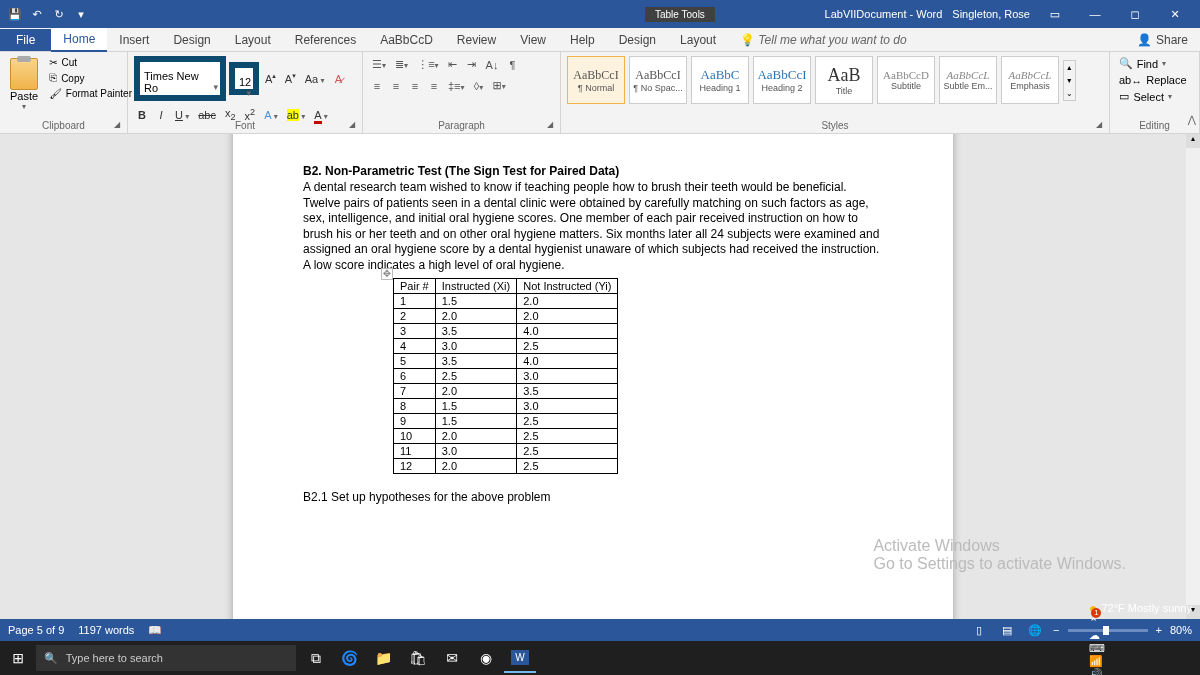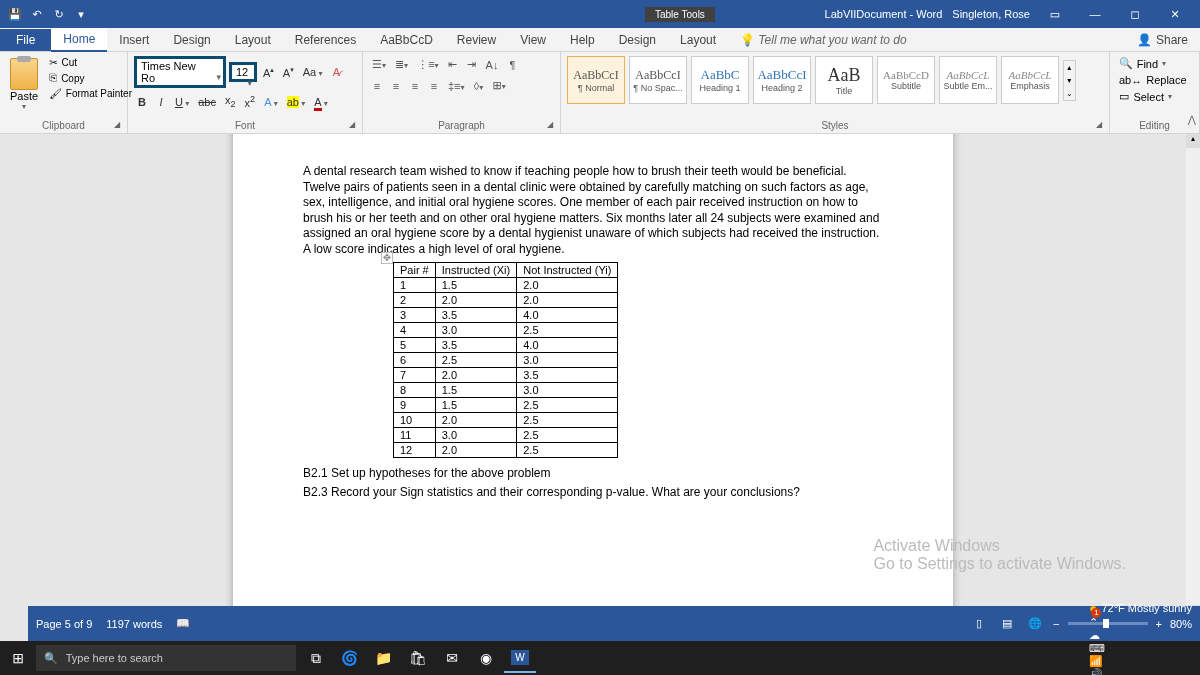--- a/index.html
+++ b/index.html
@@ -27,21 +27,21 @@
 .ribbon-group-body { flex: 1; display: flex; align-items: flex-start; gap: 4px; }
 .dialog-launcher { position: absolute; bottom: 3px; right: 3px; width: 10px; height: 10px; font-size: 8px; color: #666; cursor: pointer; }
 
 .paste-btn { display: flex; flex-direction: column; align-items: center; padding: 2px 4px; cursor: pointer; }
 .paste-icon { width: 28px; height: 32px; background: linear-gradient(#f9d58a, #f0b34a); border: 1px solid #c89030; border-radius: 2px; position: relative; }
 .paste-icon::before { content: ""; position: absolute; top: -3px; left: 6px; width: 14px; height: 6px; background: #aaa; border-radius: 2px; }
 .clip-col { display: flex; flex-direction: column; gap: 2px; font-size: 10px; }
 .clip-item { display: flex; align-items: center; gap: 4px; padding: 1px 3px; cursor: pointer; white-space: nowrap; }
 
 .font-row { display: flex; align-items: center; gap: 3px; }
-.font-select { border: 3px solid #0c4a6e; background: white; padding: 1px 14px 1px 4px; font-size: 11px; position: relative; cursor: pointer; }
+.font-select { border: 6px solid #0c4a6e; background: white; padding: 8px 14px 1px 4px; font-size: 11px; position: relative; cursor: pointer; }
 .font-select::after { content: "▾"; position: absolute; right: 2px; font-size: 9px; color: #666; }
 .font-btn { padding: 2px 3px; cursor: pointer; color: #333; min-width: 16px; text-align: center; }
 .font-btn.drop::after { content: " ▾"; font-size: 8px; color: #666; }
 .font-col { display: flex; flex-direction: column; gap: 4px; }
 
 .para-btn { padding: 2px 3px; cursor: pointer; min-width: 16px; text-align: center; color: #555; font-size: 11px; }
 .para-btn.drop::after { content: "▾"; font-size: 8px; color: #666; }
 
 .styles-gallery { display: flex; gap: 4px; align-items: center; }
 .style-item { border: 1px solid #ccc; background: white; width: 58px; height: 48px; display: flex; flex-direction: column; align-items: center; justify-content: center; cursor: pointer; font-size: 9px; color: #555; }
@@ -60,28 +60,28 @@
 .edit-item.noarrow::after { content: ""; }
 
 .doc-area { position: absolute; top: 134px; bottom: 22px; left: 0; right: 14px; background: #e6e6e6; overflow: hidden; }
 .page { position: absolute; left: 50%; top: -10px; transform: translateX(-50%); width: 720px; height: 920px; background: white; box-shadow: 0 0 8px rgba(0,0,0,0.3); padding: 40px 70px; font-family: 'Times New Roman', serif; font-size: 12px; color: #000; }
 .scrollbar-v { position: absolute; top: 134px; bottom: 22px; right: 0; width: 14px; background: #f0f0f0; }
 .scroll-up { position: absolute; top: 0; width: 14px; height: 14px; background: #ddd; text-align: center; font-size: 8px; cursor: pointer; }
 .scroll-down { position: absolute; bottom: 0; width: 14px; height: 14px; background: #ddd; text-align: center; font-size: 8px; cursor: pointer; }
 
 .doc-heading { font-weight: bold; margin-bottom: 2px; }
 .doc-para { line-height: 1.3; margin-bottom: 4px; }
-.doc-table { border-collapse: collapse; margin: 4px 0 8px 90px; }
+.doc-table { border-collapse: collapse; margin: 4px 0 16px 90px; }
 .doc-table td, .doc-table th { border: 1px solid #000; padding: 1px 6px; font-size: 11px; text-align: left; font-weight: normal; }
 .table-handle { position: absolute; margin-left: 78px; margin-top: -10px; font-size: 10px; color: #888; border: 1px solid #bbb; width: 12px; height: 12px; text-align: center; line-height: 10px; cursor: move; }
 
 .activate { position: absolute; right: 60px; bottom: 46px; color: #bbb; font-size: 16px; }
 .activate-sub { font-size: 16px; }
 
-.status-bar { position: absolute; bottom: 0; left: 0; right: 0; height: 35px; background: #2b579a; color: white; display: flex; align-items: center; font-size: 11px; padding: 0 8px; gap: 14px; margin-left: 28px; }
+.status-bar { position: absolute; bottom: 0; left: 0; right: 0; height: 22px; background: #2b579a; color: white; display: flex; align-items: center; font-size: 11px; padding: 0 8px; gap: 14px; }
 .status-right { margin-left: auto; display: flex; align-items: center; gap: 8px; }
 .view-btn { width: 20px; height: 16px; cursor: pointer; display: flex; align-items: center; justify-content: center; font-size: 11px; }
 .zoom-slider { width: 80px; height: 3px; background: #6a8cc0; position: relative; }
 .zoom-slider::before { content: ""; position: absolute; left: 35px; top: -3px; width: 6px; height: 9px; background: white; }
 
 .win-taskbar { position: absolute; left: 0; right: 0; bottom: 0; height: 34px; background: #1f1f1f; display: flex; align-items: center; color: white; font-size: 11px; }
 body { height: 675px; }
 .status-bar { bottom: 34px; }
 .doc-area { bottom: 56px; }
 .scrollbar-v { bottom: 56px; }
@@ -274,20 +274,21 @@
           <span>Select</span>
         </div>
     </div>
     <div class="ribbon-group-label">Editing</div>
   </div>
 </div>
 <span class="collapse-ribbon">⋀</span>
 
 <div class="doc-area">
   <div class="page">
+    <div class="doc-heading">B2. Non-Parametric Test (The Sign Test for Paired Data)</div>
     <div class="doc-para">A dental research team wished to know if teaching people how to brush their teeth would be beneficial. Twelve pairs of patients seen in a dental clinic were obtained by carefully matching on such factors as age, sex, intelligence, and initial oral hygiene scores. One member of each pair received instruction on how to brush his or her teeth and on other oral hygiene matters. Six months later all 24 subjects were examined and assigned an oral hygiene score by a dental hygienist unaware of which subjects had received the instruction. A low score indicates a high level of oral hygiene.</div>
     <div class="table-handle">✥</div>
     <table class="doc-table">
       <tbody>
           <tr>
             <th>Pair #</th>
             <th>Instructed (Xi)</th>
             <th>Not Instructed (Yi)</th>
           </tr>
       </tbody>
@@ -348,21 +349,20 @@
             <td>2.5</td>
           </tr>
           <tr>
             <td>12</td>
             <td>2.0</td>
             <td>2.5</td>
           </tr>
         </tbody>
     </table>
     <div class="doc-para">B2.1 Set up hypotheses for the above problem</div>
-    <div class="doc-para">B2.3 Record your Sign statistics and their corresponding p-value. What are your conclusions?</div>
   </div>
   <div class="activate">
     <div>Activate Windows</div>
     <div class="activate-sub">Go to Settings to activate Windows.</div>
   </div>
 </div>
 <div class="scrollbar-v">
   <div class="scroll-up">▴</div>
   <div class="scroll-down">▾</div>
 </div>

